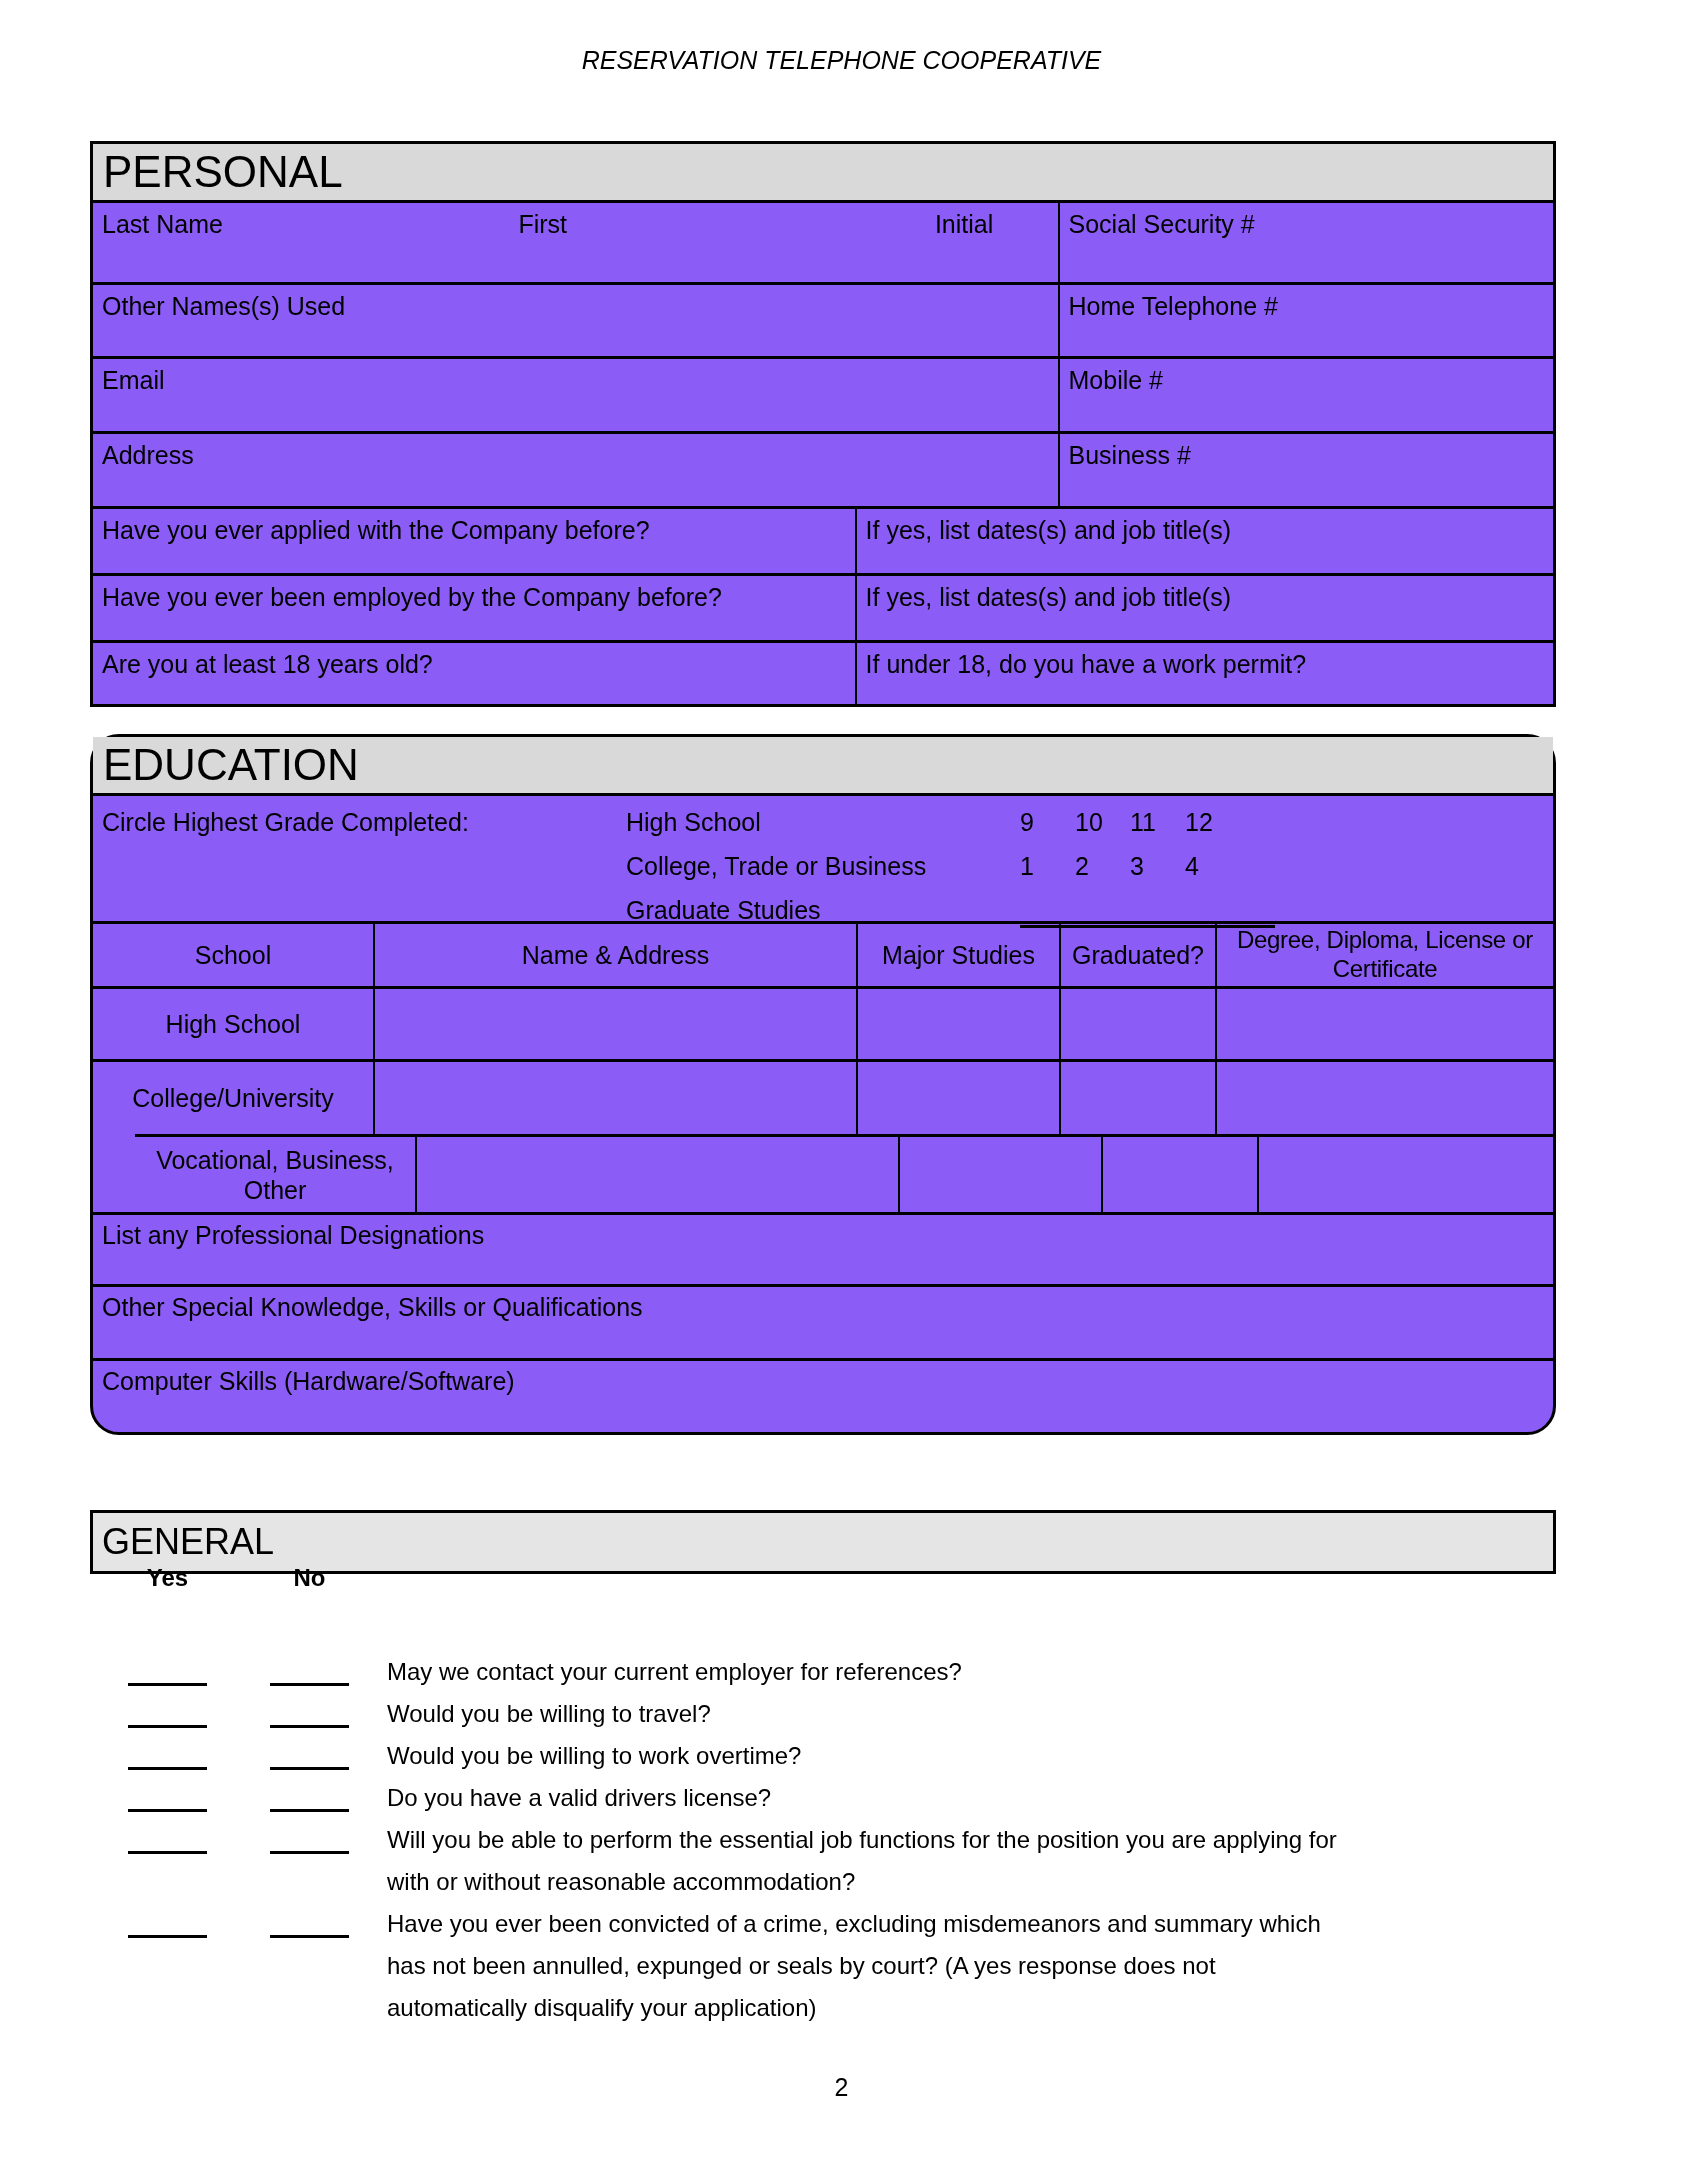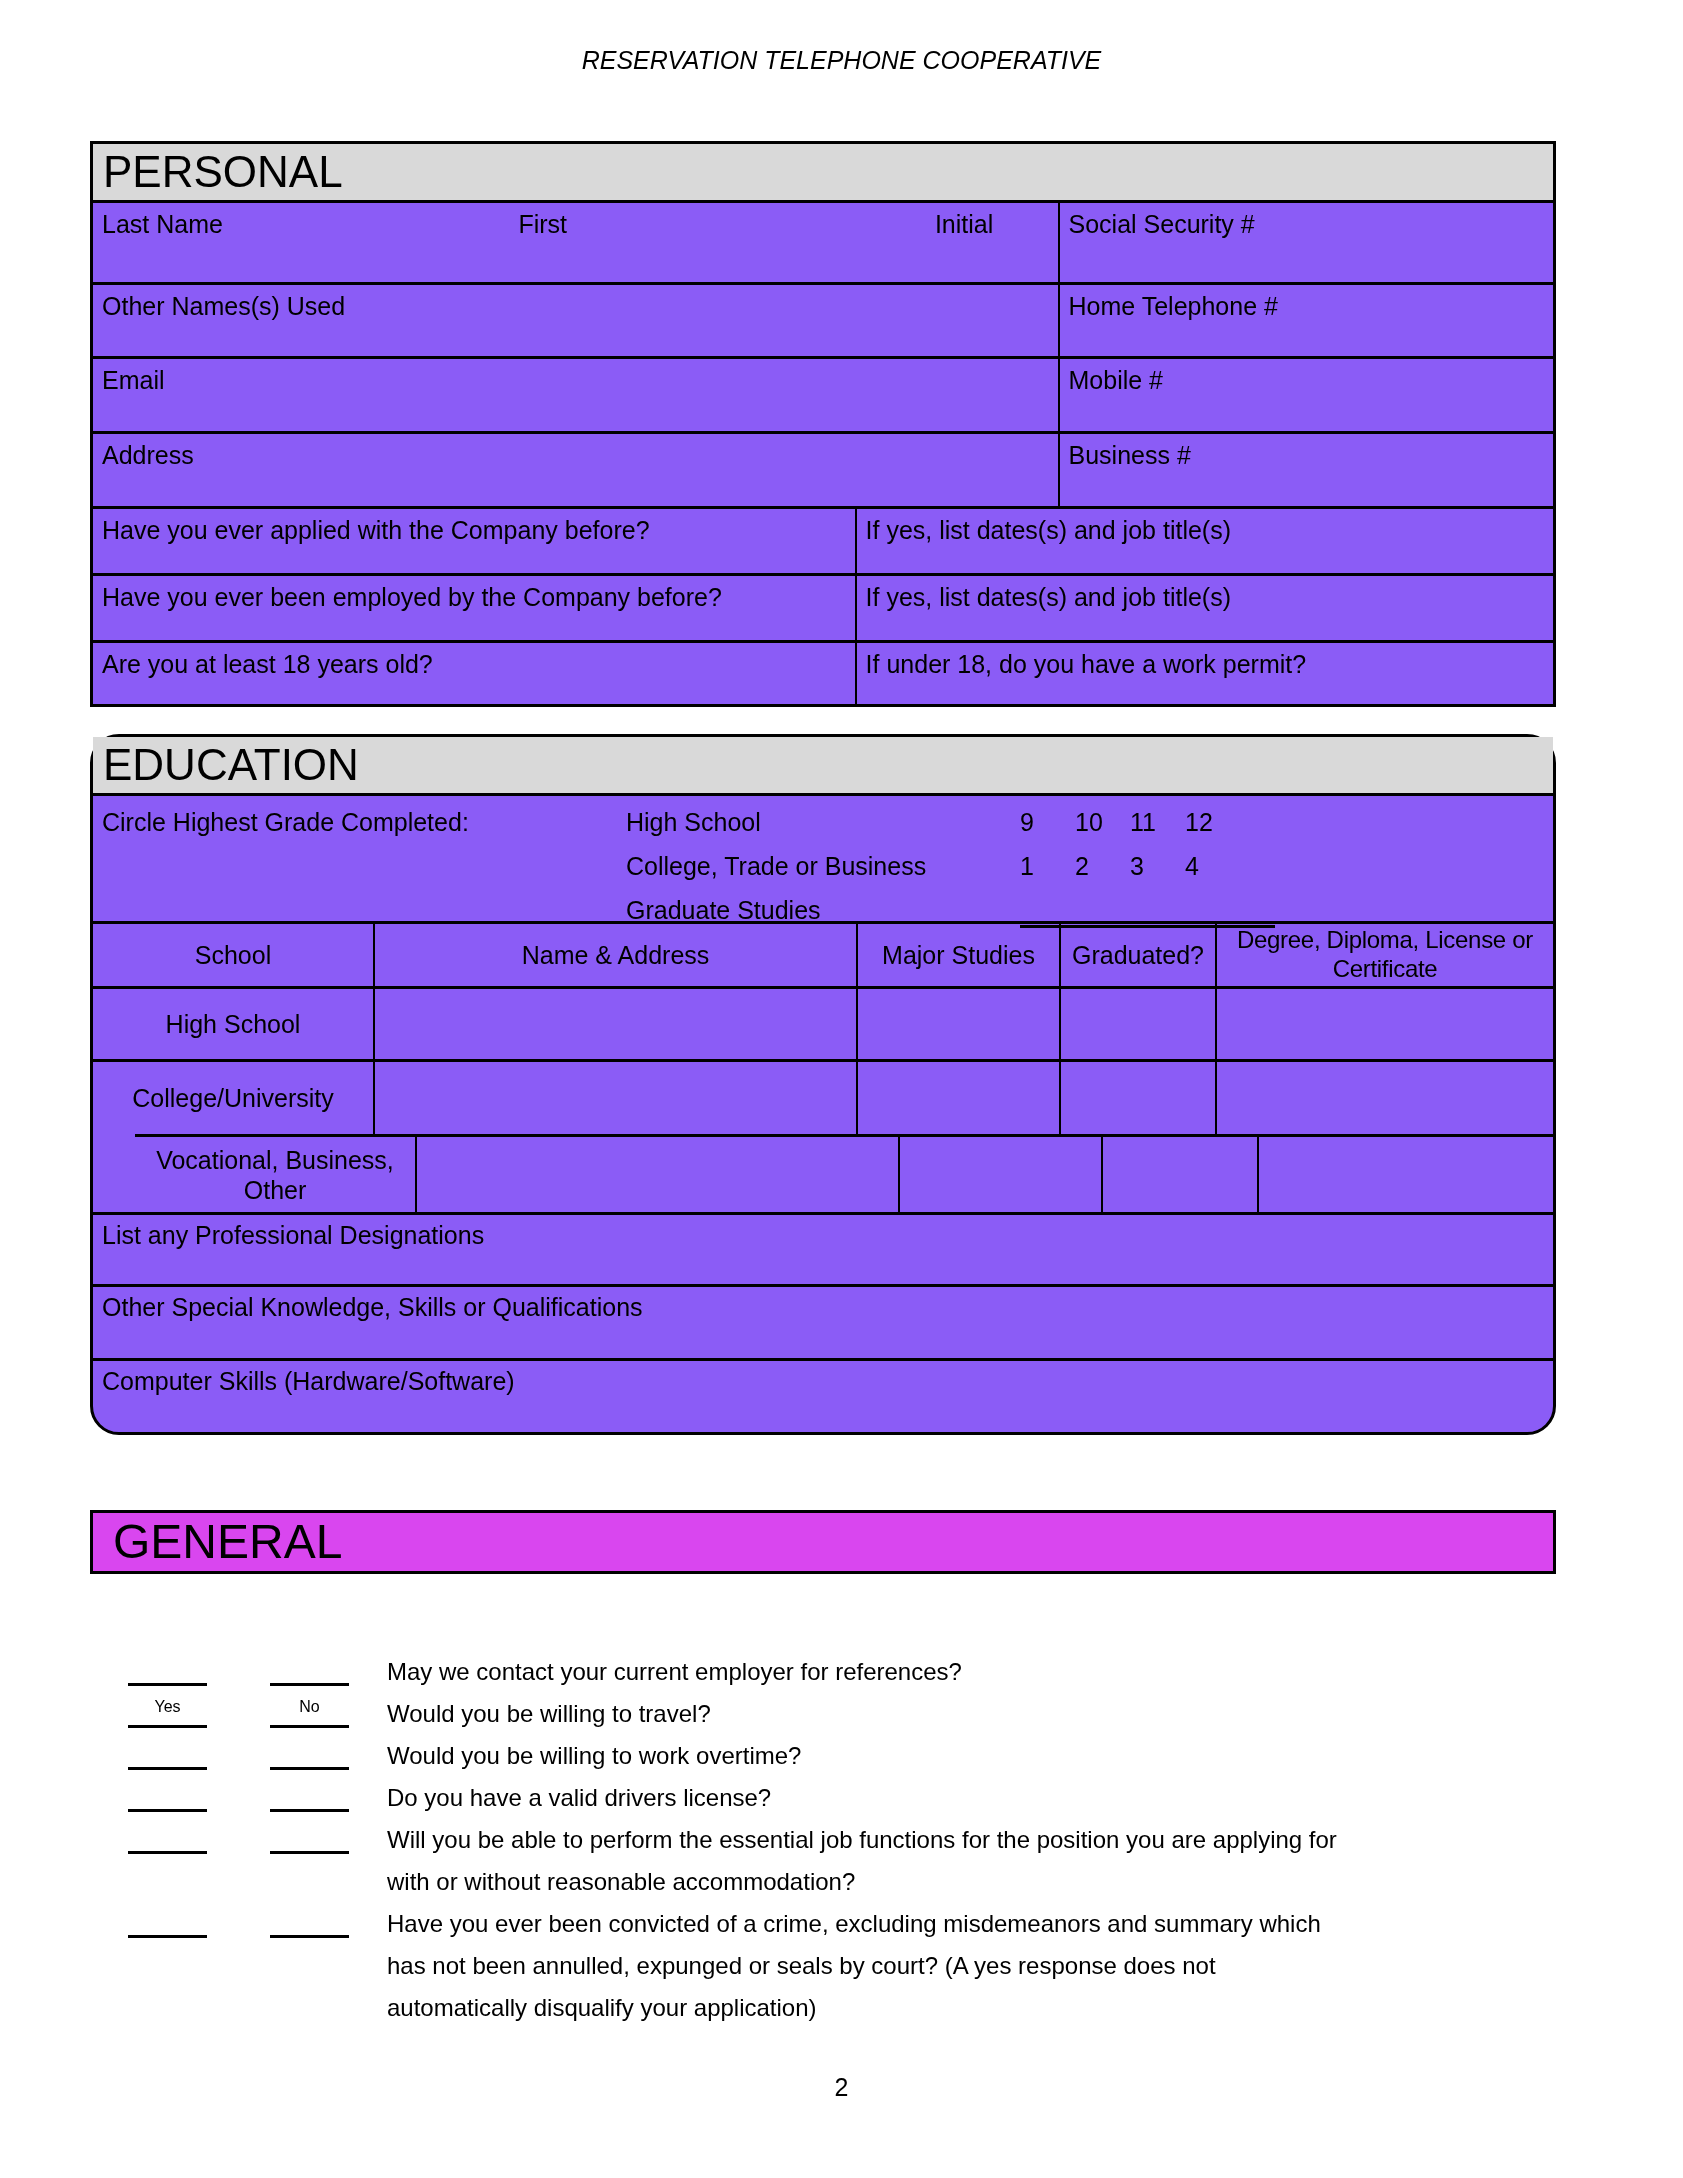--- a/index.html
+++ b/index.html
@@ -46,23 +46,23 @@
   .c2{flex:0 0 483px;}
   .c3{flex:0 0 203px;}
   .c4{flex:0 0 156px;}
   .c5{flex:1;}
   .edu-head{height:65px;}
   .edu-head .c5{font-size:24px;letter-spacing:-0.3px;}
   .wide-row{border-top:3px solid #000;padding:6px 9px;font-size:25px;}
 
   
   .general-bar{position:absolute;left:90px;top:1510px;width:1466px;height:64px;
-               border:3px solid #000;background:#d946ef;display:flex;align-items:center;
-               padding:0 20px;font-size:48px;line-height:1;}
-  .yn-header{position:absolute;left:91px;top:1698px;display:flex;font-size:16px;}
+               border:3px solid #000;background:#e5e5e5;display:flex;align-items:center;
+               padding:0 9px;font-size:36px;line-height:1;}
+  .yn-header{position:absolute;left:91px;top:1564px;display:flex;font-size:24px;font-weight:bold;}
   .yn-header .col-yes{margin-left:37px;width:79px;text-align:center;}
   .yn-header .col-no{margin-left:63px;width:79px;text-align:center;}
   .q-block{position:absolute;left:91px;top:1651px;}
   .q-row{display:flex;align-items:flex-start;}
   .blank{width:79px;border-bottom:3px solid #000;height:0;margin-top:32px;flex:0 0 79px;}
   .blank.yes{margin-left:37px;}
   .blank.no{margin-left:63px;}
   .q-text{margin-left:38px;width:975px;font-size:24px;line-height:42px;}
 
   .page-number{position:absolute;top:2073px;left:0;width:100%;text-align:center;font-size:25px;}

